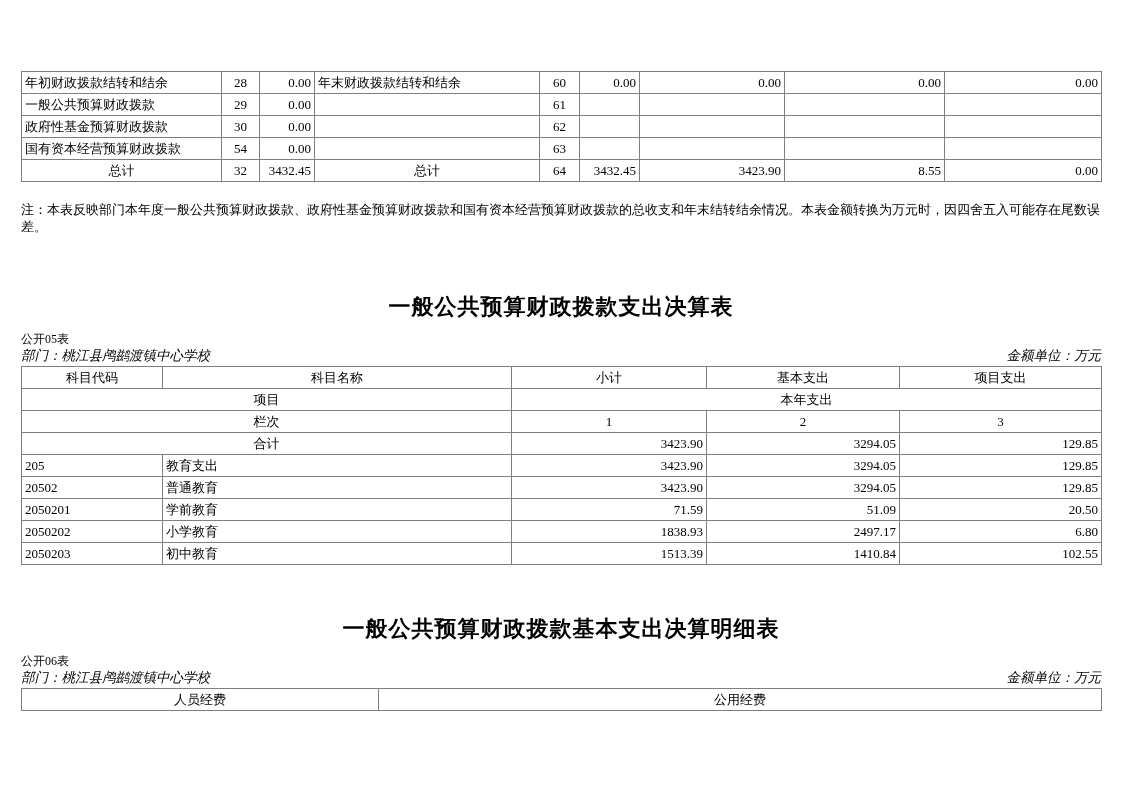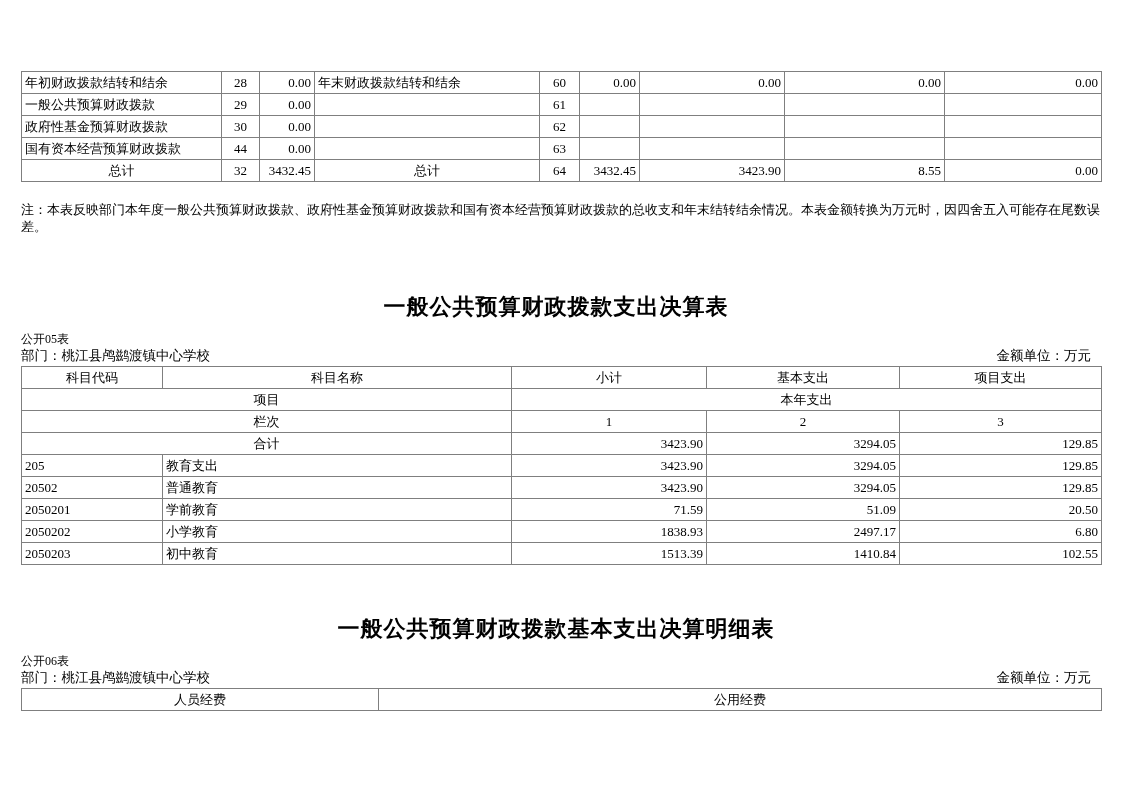--- a/index.html
+++ b/index.html
@@ -9,21 +9,21 @@
     width: 1122px;
     height: 793px;
     overflow: hidden;
     font-family: "Liberation Serif", "DejaVu Serif", serif;
     color: #000000;
   }
   .page {
     box-sizing: border-box;
     width: 1122px;
     height: 711px;
-    padding: 71px 31px 0 21px;
+    padding: 71px 21px 0 21px;
   }
   table.grid {
     border-collapse: collapse;
     table-layout: fixed;
     width: 1080px;
   }
   table.grid td {
     border: 1px solid #7f7f7f;
     height: 21px;
     line-height: 21px;
@@ -59,20 +59,21 @@
     line-height: 14px;
     margin-top: 13px;
   }
   .meta-line {
     display: flex;
     justify-content: space-between;
     align-items: flex-end;
     font-size: 13.5px;
     line-height: 16px;
     margin: 2px 0 2px 0;
+    font-style: italic;
   }
 </style>
 </head>
 <body>
 
 <div class="page">
 
   <table class="grid">
     <colgroup>
       <col style="width:200px">
@@ -114,21 +115,21 @@
       <td class="r">0.00</td>
       <td class="l"></td>
       <td class="c">62</td>
       <td class="r"></td>
       <td class="r"></td>
       <td class="r"></td>
       <td class="r"></td>
     </tr>
     <tr>
       <td class="l">国有资本经营预算财政拨款</td>
-      <td class="c">44</td>
+      <td class="c">54</td>
       <td class="r">0.00</td>
       <td class="l"></td>
       <td class="c">63</td>
       <td class="r"></td>
       <td class="r"></td>
       <td class="r"></td>
       <td class="r"></td>
     </tr>
     <tr>
       <td class="c b">总计</td>

